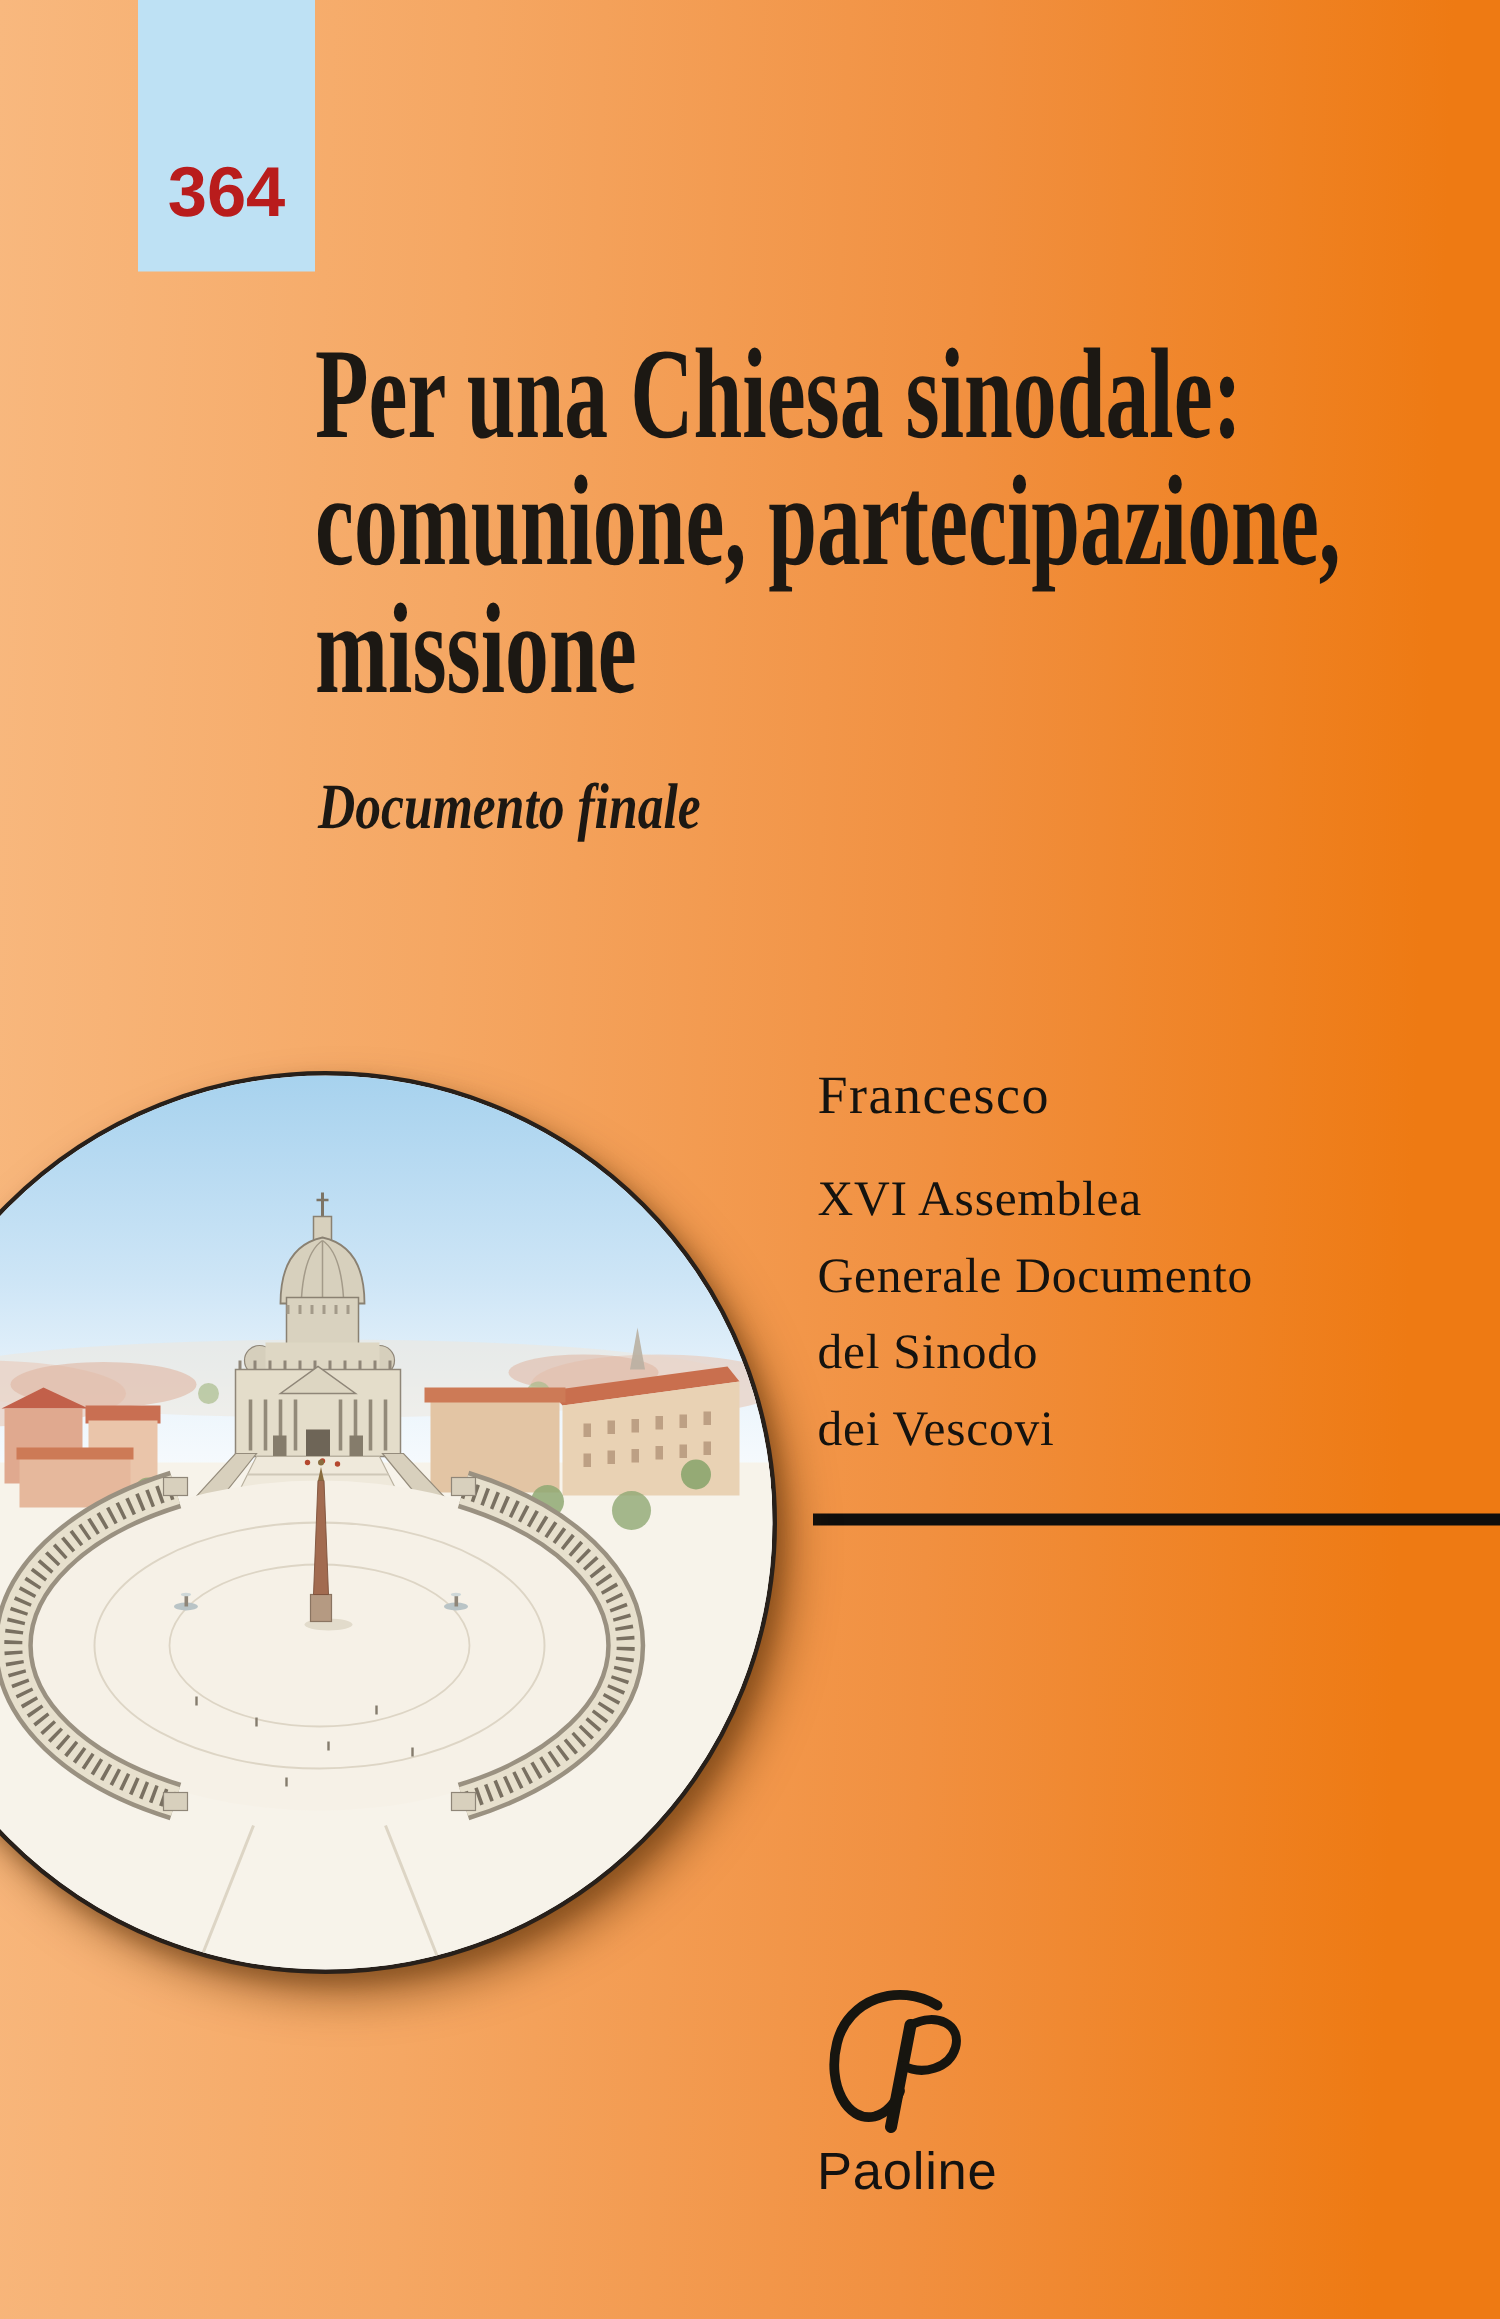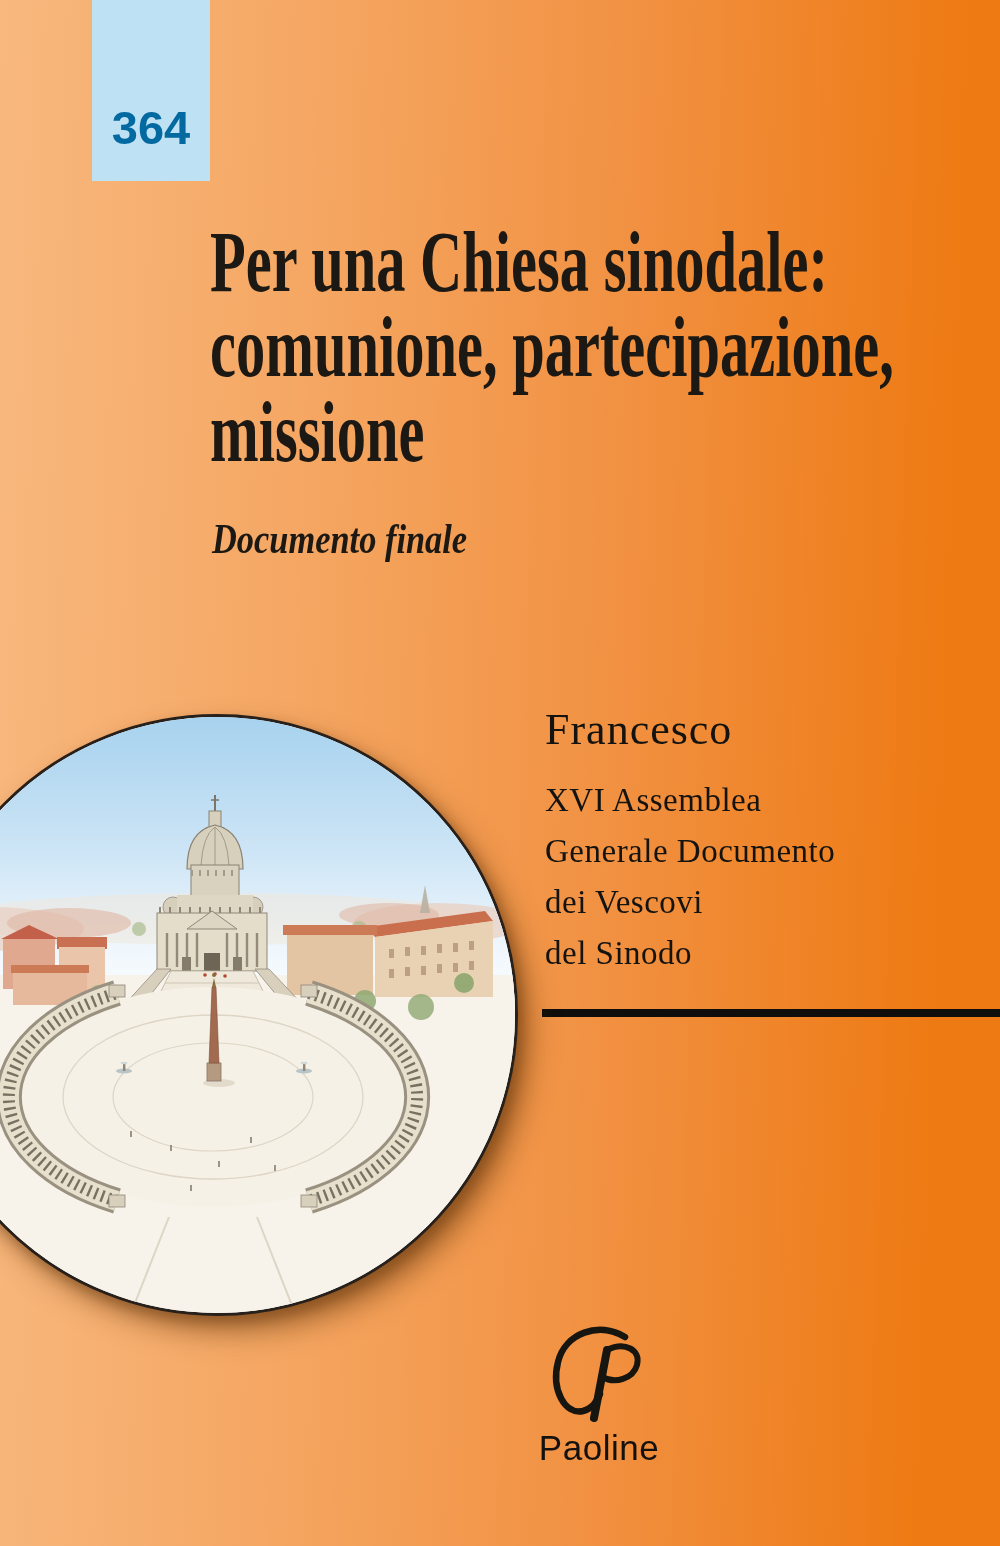--- a/index.html
+++ b/index.html
@@ -5,41 +5,41 @@
   html,body{margin:0;padding:0;}
   body{width:1000px;height:1546px;position:relative;overflow:hidden;
        font-family:"Liberation Serif",serif;}
   .page{position:absolute;inset:0;
         background:linear-gradient(92deg,#f8b87e 0%,#f5a763 30%,#f19040 62%,#ee7a13 92%);}
   
   .badge{position:absolute;left:92px;top:0;width:118px;height:181px;background:#bee1f4;
          display:flex;align-items:flex-end;justify-content:center;
          padding-bottom:30px;box-sizing:border-box;}
   .badge .num{font-family:"Liberation Sans",sans-serif;font-weight:bold;font-size:47px;
-              color:#0369a1;line-height:1;}
+              color:#b91c1c;line-height:1;}
   
   .title{position:absolute;left:210px;top:220px;width:1130px;
          transform:scaleX(0.68);transform-origin:left top;
          font-weight:bold;font-size:86px;line-height:85px;color:#1c1813;}
   .subtitle{position:absolute;left:212px;top:514px;width:500px;
             transform:scaleX(0.8);transform-origin:left top;
             font-style:italic;font-weight:bold;font-size:43px;color:#1c1813;}
   
-  .author{position:absolute;left:545px;top:706px;font-size:44px;color:#15130f;
+  .author{position:absolute;left:545px;top:706px;font-size:36px;color:#15130f;
           letter-spacing:1px;line-height:48px;}
   .assembly{position:absolute;left:545px;top:775px;font-size:33px;color:#15130f;
             letter-spacing:.5px;line-height:51px;}
   .rule{position:absolute;left:542px;right:0;top:1009px;height:8px;background:#0f0e0c;}
   
   .circle{position:absolute;left:-84px;top:714px;width:596px;height:596px;border-radius:50%;
           background:#ffffff;border:3px solid #28201a;overflow:hidden;
           box-shadow:12px 16px 28px rgba(90,45,5,.5),5px 7px 12px rgba(90,45,5,.35);}
   .circle svg{display:block;width:100%;height:100%;}
   
-  .logo{position:absolute;left:533px;top:1324px;width:132px;text-align:center;}
+  .logo{position:absolute;left:533px;top:1324px;width:132px;text-align:right;}
   .logo svg{display:block;margin:0 auto;}
   .logo .word{font-family:"Liberation Sans",sans-serif;font-size:35px;color:#141210;
               letter-spacing:.5px;line-height:1.05;margin-top:2px;}
 </style>
 </head>
 <body>
 
 <div class="page">
 
   <div class="badge">
@@ -52,22 +52,22 @@
     <div>missione</div>
   </div>
 
   <div class="subtitle">Documento finale</div>
 
   <div class="author">Francesco</div>
 
   <div class="assembly">
     <div>XVI Assemblea</div>
     <div>Generale Documento</div>
+    <div>del Sinodo</div>
     <div>dei Vescovi</div>
-    <div>del Sinodo</div>
   </div>
 
   <div class="rule"></div>
 
   <div class="circle">
     <svg viewBox="0 0 596 596">
       <defs>
         <linearGradient id="sky" x1="0" y1="0" x2="0" y2="1">
           <stop offset="0" stop-color="#a7d2ee"></stop>
           <stop offset="0.45" stop-color="#cde5f6"></stop>

